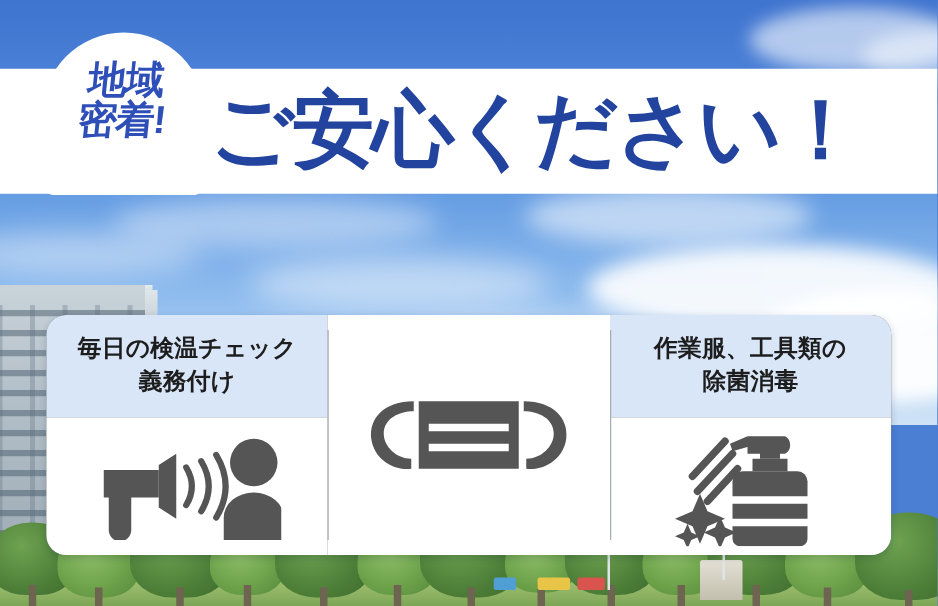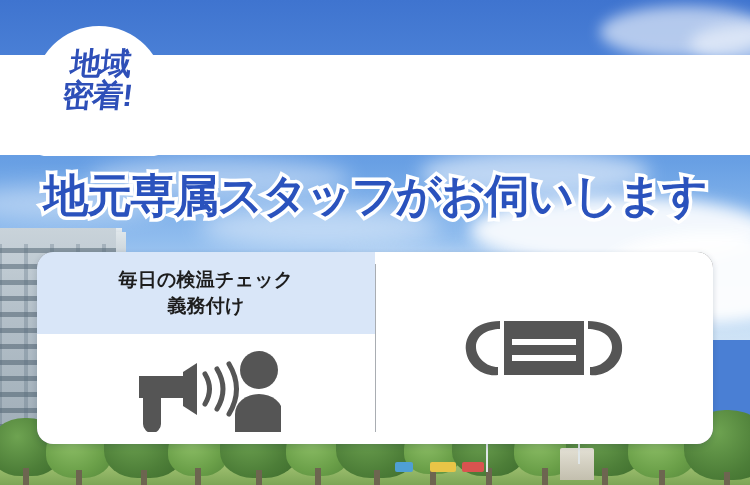--- a/index.html
+++ b/index.html
@@ -200,22 +200,22 @@
     <div class="playground pg-blu" style="left:395px;width:18px;"></div>
     <div class="kiosk"></div>
     <div class="pole" style="left:486px;top:436px;height:36px;"></div>
     <div class="pole" style="left:578px;top:434px;height:30px;"></div>
   </div>
 
   <div class="white-band"></div>
   <div class="badge-dome"></div>
   <div class="badge-text">地域
 密着!</div>
-
-  <div class="headline2">地元専属スタッフがお伺いします</div>
+  <div class="headline1">ご安心ください！</div>
+
 
   <div class="panel">
 
     <div class="card">
       <div class="card-head">毎日の検温チェック
 義務付け</div>
       <div class="card-body">
         <span>
           <svg class="icon-svg" width="150" height="86" viewBox="0 0 150 86" fill="#555">
             <path d="M8 30 h44 v22 h-22 v26 a9 9 0 0 1 -18 0 V52 H8 Z"></path>
@@ -237,15 +237,38 @@
             <path d="M40 12 H120 V66 H40 Z"></path>
             <rect x="48" y="30" width="64" height="6" fill="#fff"></rect>
             <rect x="48" y="46" width="64" height="6" fill="#fff"></rect>
             <path d="M36 12 C12 12 0 26 2 42 C4 58 20 68 34 66 V58 C22 58 12 48 12 38 C12 26 24 20 36 20 Z"></path>
             <path d="M124 12 C148 12 160 26 158 42 C156 58 140 68 126 66 V58 C138 58 148 48 148 38 C148 26 136 20 124 20 Z"></path>
           </svg>
         </span>
       </div>
     </div>
 
+    <div class="card">
+      <div class="card-head">作業服、工具類の
+除菌消毒</div>
+      <div class="card-body">
+        <span>
+          <svg class="icon-svg" width="128" height="96" viewBox="0 0 128 96" fill="#555">
+            <rect x="72" y="12" width="16" height="14"></rect>
+            <path d="M62 8 h30 a8 8 0 0 1 0 14 h-30 Z"></path>
+            <path d="M62 8 l-14 6 l2 6 l14 -4 Z"></path>
+            <path d="M66 26 h28 v10 h-28 Z"></path>
+            <path d="M58 36 h44 a8 8 0 0 1 8 8 v46 a6 6 0 0 1 -6 6 H56 a6 6 0 0 1 -6 -6 V44 a8 8 0 0 1 8 -8 Z"></path>
+            <rect x="48" y="56" width="64" height="6" fill="#fff"></rect>
+            <rect x="48" y="74" width="64" height="6" fill="#fff"></rect>
+            <path d="M44 12 L18 40" stroke="#555" stroke-width="6" stroke-linecap="round"></path>
+            <path d="M50 22 L22 52" stroke="#555" stroke-width="6" stroke-linecap="round"></path>
+            <path d="M54 34 L30 60" stroke="#555" stroke-width="6" stroke-linecap="round"></path>
+            <path d="M24 54 l6 14 l14 6 l-14 6 l-6 14 l-6 -14 l-14 -6 l14 -6 Z"></path>
+            <path d="M40 72 l4 9 l9 4 l-9 4 l-4 9 l-4 -9 l-9 -4 l9 -4 Z"></path>
+            <path d="M14 78 l3 7 l7 3 l-7 3 l-3 7 l-3 -7 l-7 -3 l7 -3 Z"></path>
+          </svg>
+        </span>
+      </div>
+    </div>
 
   </div>
 </div>
 
 </body></html>

